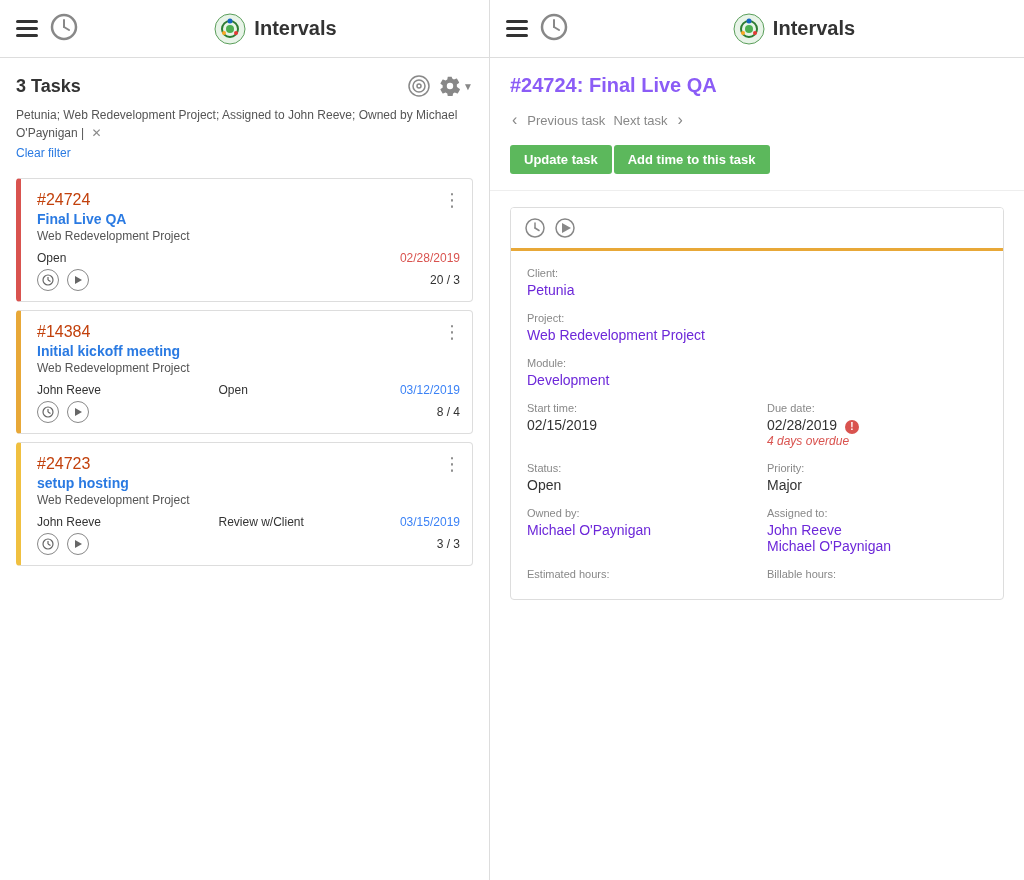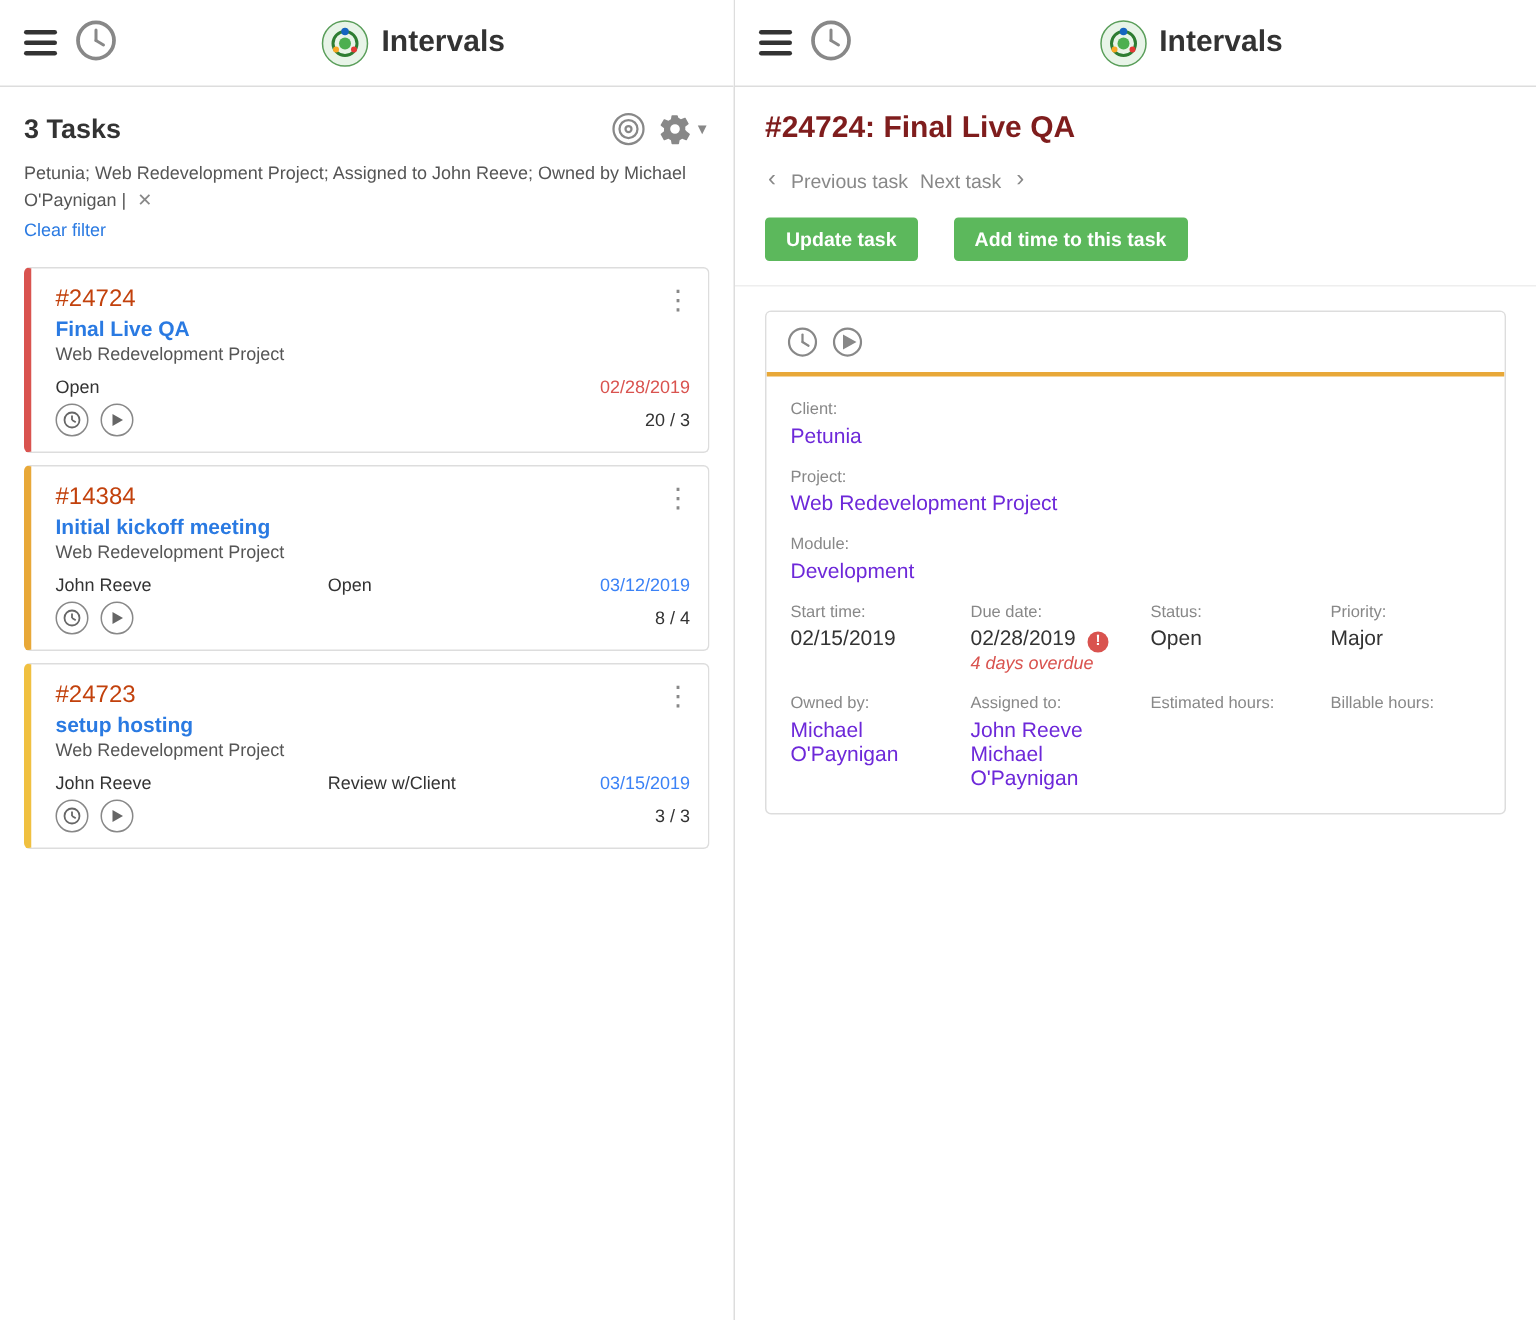--- a/index.html
+++ b/index.html
@@ -151,36 +151,36 @@
       background: #fff;
       height: 58px;
     }
 
     .task-detail-header {
       padding: 16px 20px;
       border-bottom: 1px solid #eee;
     }
 
     .task-detail-title {
-      font-size: 20px; font-weight: bold; color: #7f1d1d; margin-bottom: 12px;
+      font-size: 20px; font-weight: bold; color: #8b5cf6; margin-bottom: 12px;
     }
 
     .task-nav {
       display: flex; align-items: center; gap: 8px; margin-bottom: 14px;
     }
 
     .nav-btn {
       background: none; border: none; cursor: pointer; color: #888; font-size: 16px; padding: 2px;
     }
     .nav-link {
       color: #888; font-size: 13px; cursor: pointer;
     }
 
     .action-buttons {
-      display: flex; gap: 24px;
+      display: flex; gap: 2px;
     }
 
     .btn-green {
       background: #5cb85c; color: #fff; border: none; border-radius: 3px;
       padding: 7px 14px; cursor: pointer; font-size: 13px; font-weight: bold;
     }
 
     .task-detail-body {
       flex: 1;
       padding: 0 20px 20px 20px;
@@ -197,21 +197,21 @@
     .detail-card-header {
       display: flex; align-items: center; gap: 10px;
       padding: 10px 14px;
       background: #fff;
       border-bottom: 3px solid #e8a838;
     }
 
     .detail-card-content {
       padding: 16px;
       display: grid;
-      grid-template-columns: 1fr 1fr 1fr 1fr;
+      grid-template-columns: 1fr 1fr;
       gap: 14px 20px;
     }
 
     .detail-field { }
     .detail-label { font-size: 11px; color: #888; margin-bottom: 3px; }
     .detail-value { font-size: 14px; color: #333; }
     .detail-value.link { color: #6d28d9; cursor: pointer; }
     .detail-value.overdue { color: #d9534f; font-size: 12px; font-style: italic; }
 
     .overdue-icon {

